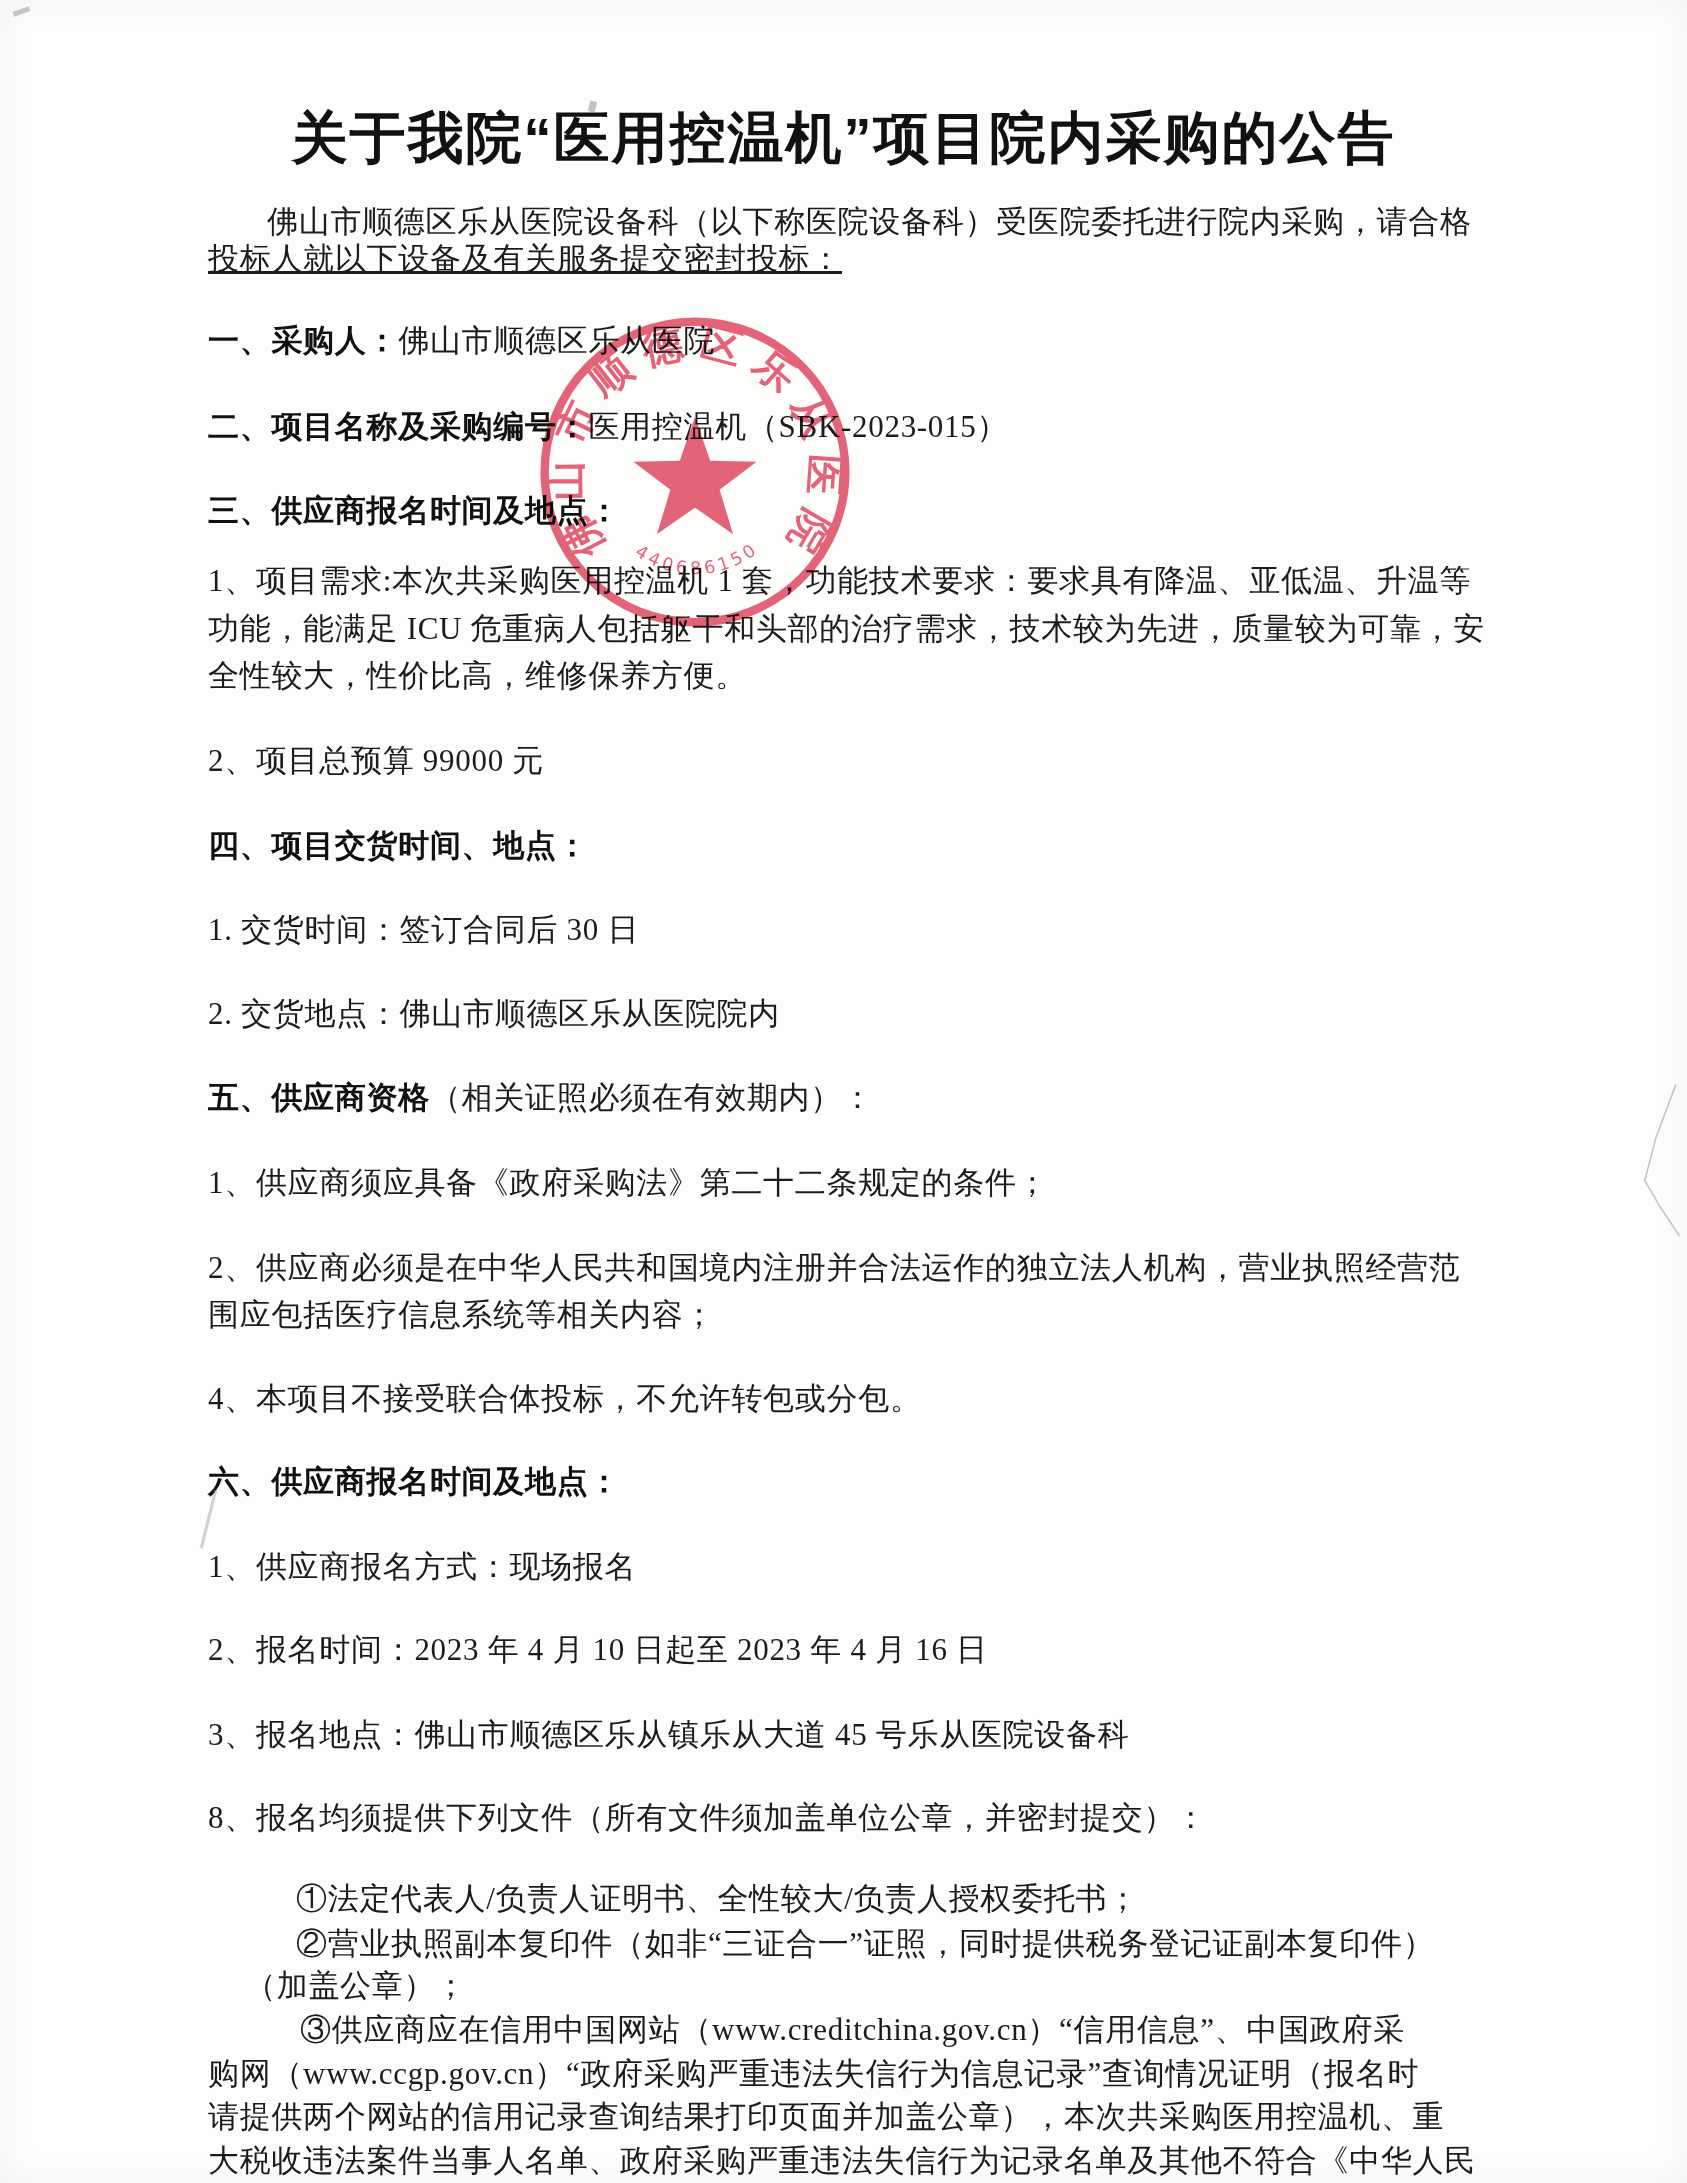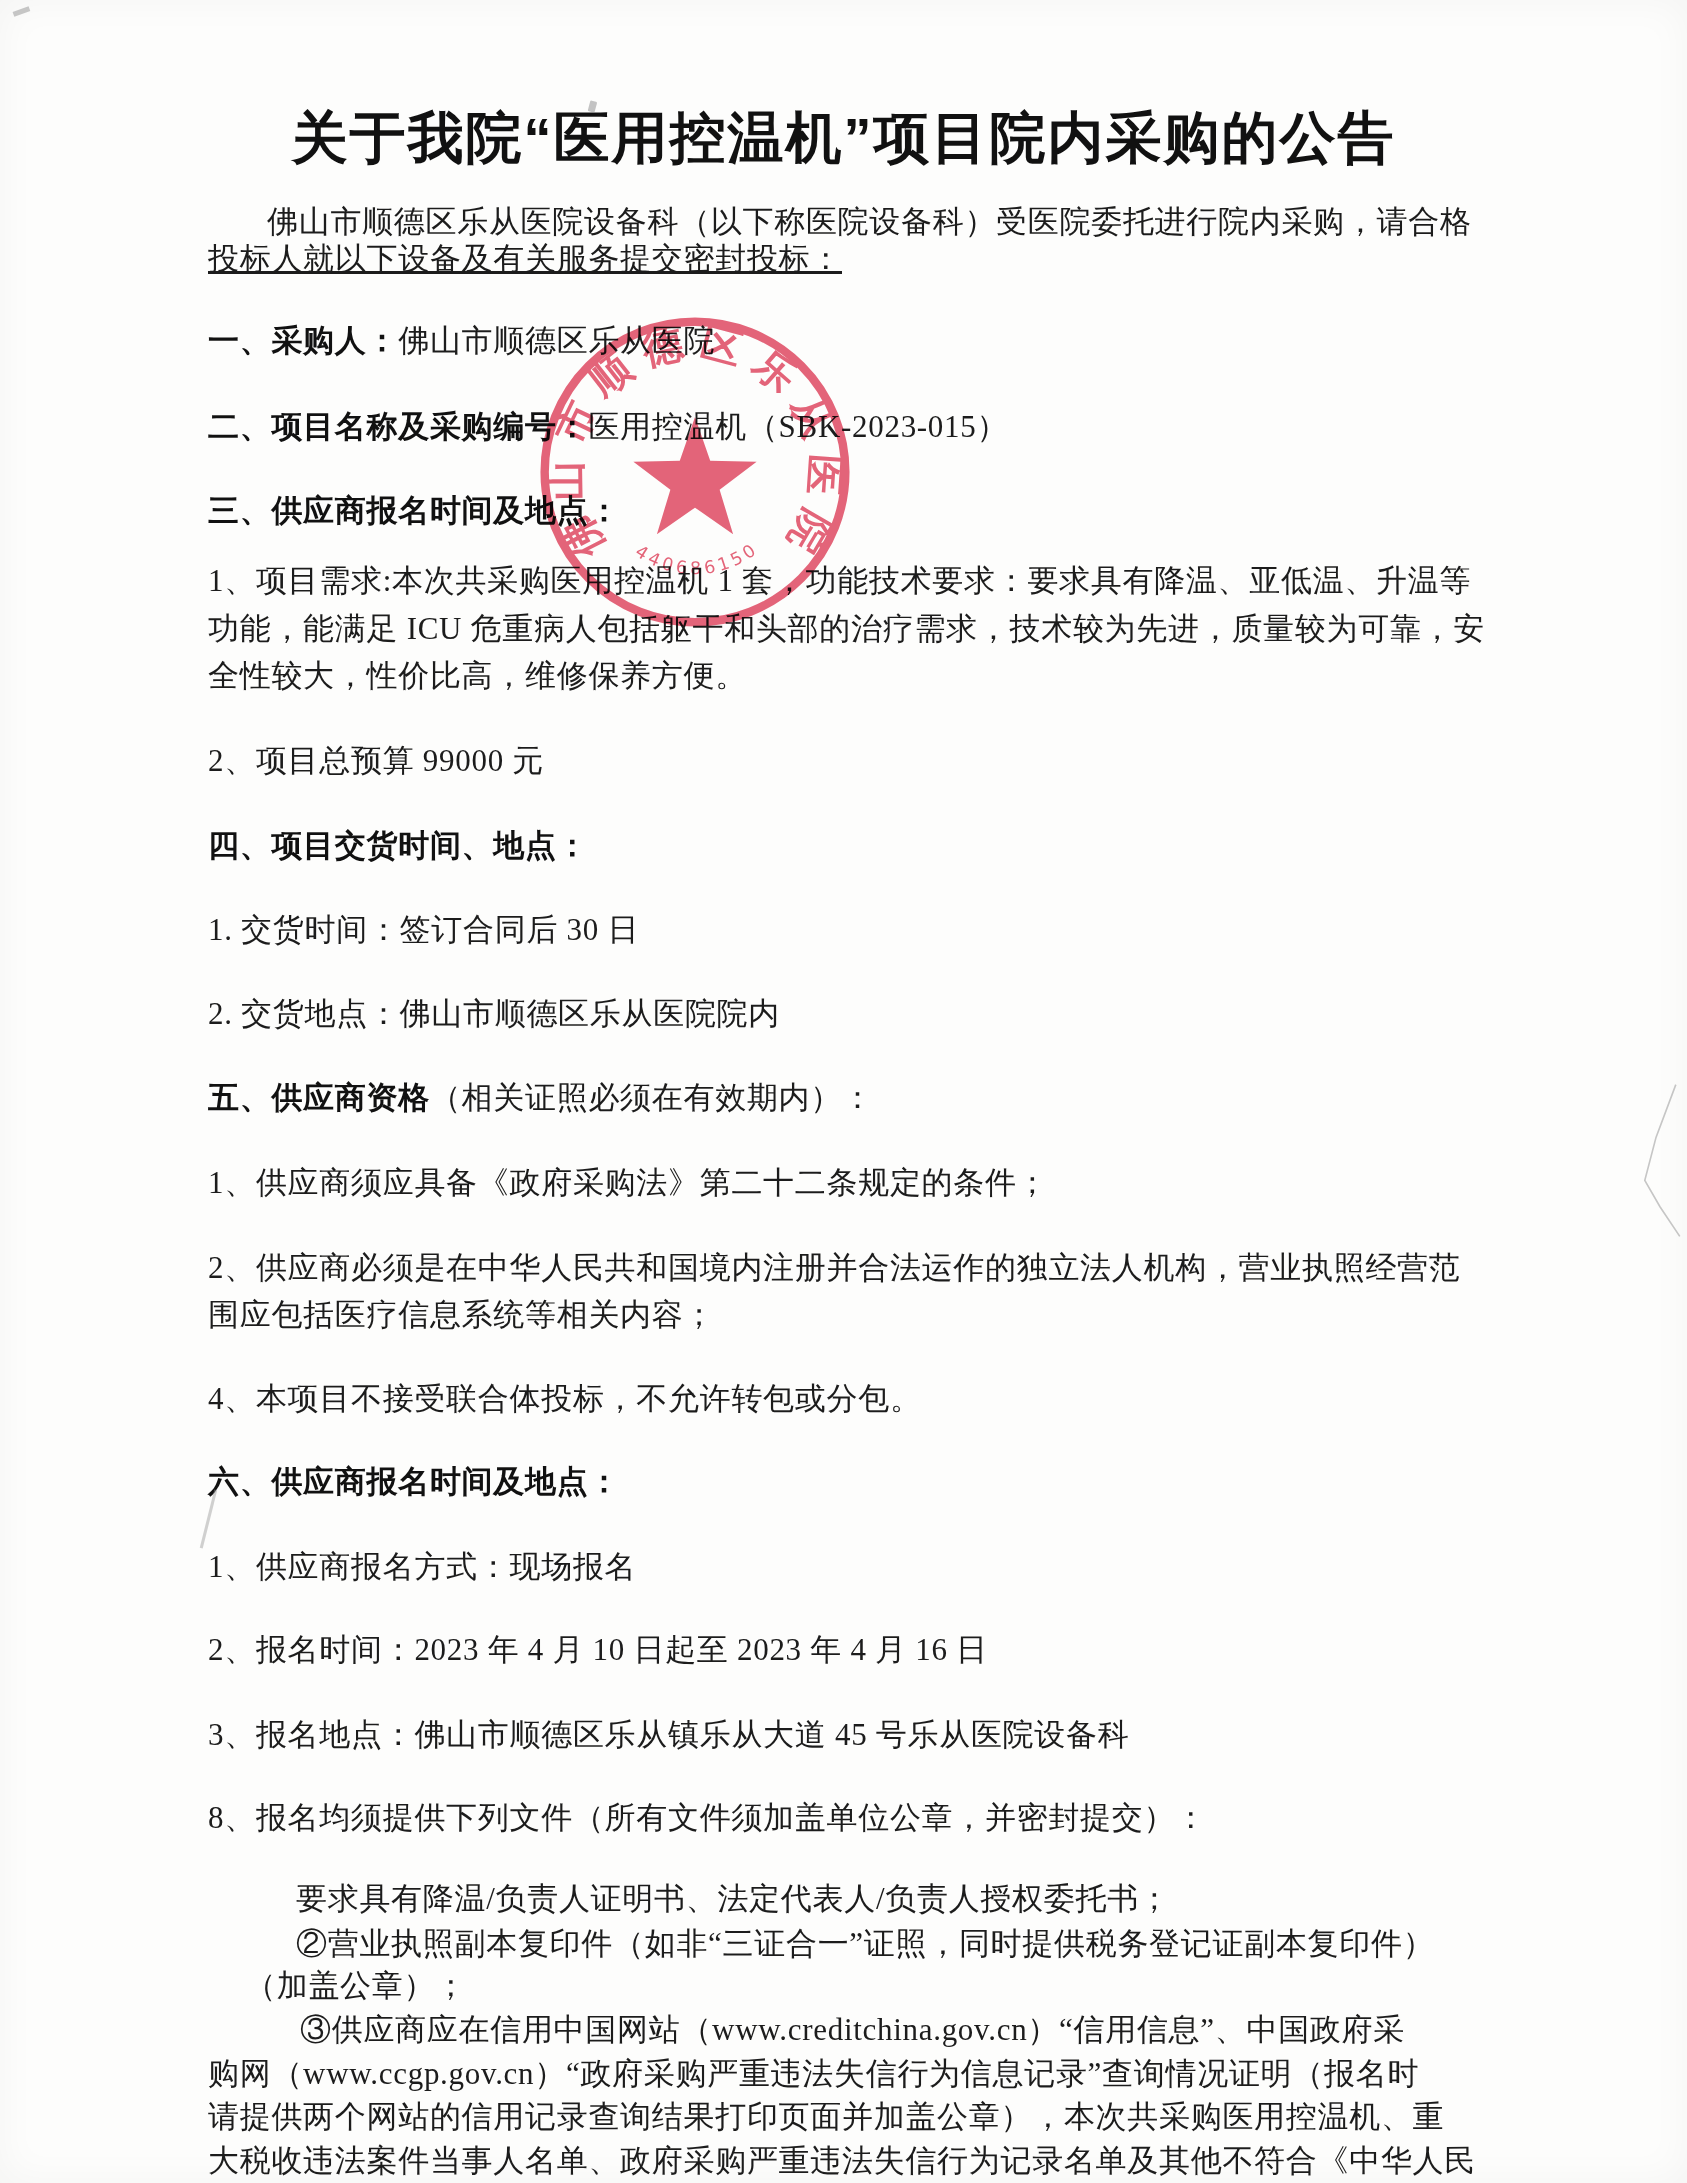--- a/index.html
+++ b/index.html
@@ -78,21 +78,21 @@
   <div class="ln" style="top:1291px;">围应包括医疗信息系统等相关内容；</div>
   <div class="ln" style="top:1375px;">4、本项目不接受联合体投标，不允许转包或分包。</div>
 
   <div class="ln hd" style="top:1458px;">六、供应商报名时间及地点：</div>
 
   <div class="ln" style="top:1543px;">1、供应商报名方式：现场报名</div>
   <div class="ln" style="top:1626px;">2、报名时间：2023 年 4 月 10 日起至 2023 年 4 月 16 日</div>
   <div class="ln" style="top:1711px;">3、报名地点：佛山市顺德区乐从镇乐从大道 45 号乐从医院设备科</div>
   <div class="ln" style="top:1794px;">8、报名均须提供下列文件（所有文件须加盖单位公章，并密封提交）：</div>
 
-  <div class="ln" style="top:1875px;left:296px;">要求具有降温/负责人证明书、法定代表人/负责人授权委托书；</div>
+  <div class="ln" style="top:1875px;left:296px;">①法定代表人/负责人证明书、全性较大/负责人授权委托书；</div>
   <div class="ln" style="top:1920px;left:296px;">②营业执照副本复印件（如非“三证合一”证照，同时提供税务登记证副本复印件）</div>
   <div class="ln" style="top:1962px;left:245px;">（加盖公章）；</div>
   <div class="ln" style="top:2006px;left:300px;">③供应商应在信用中国网站（www.creditchina.gov.cn）“信用信息”、中国政府采</div>
   <div class="ln" style="top:2050px;">购网（www.ccgp.gov.cn）“政府采购严重违法失信行为信息记录”查询情况证明（报名时</div>
   <div class="ln" style="top:2093px;">请提供两个网站的信用记录查询结果打印页面并加盖公章），本次共采购医用控温机、重</div>
   <div class="ln" style="top:2137px;">大税收违法案件当事人名单、政府采购严重违法失信行为记录名单及其他不符合《中华人民</div>
 
   <svg class="seal" viewBox="-250 -250 500 500">
     <defs>
       <path id="sealTextArc" d="M -126 126 A 178 178 0 1 1 126 126" fill="none"></path>

